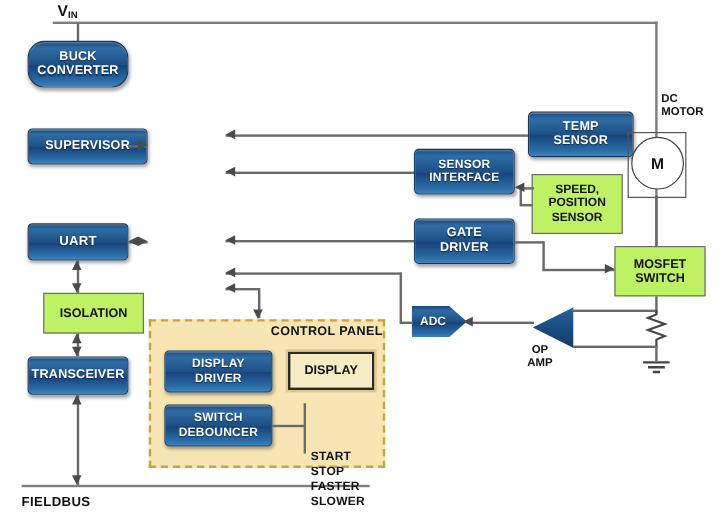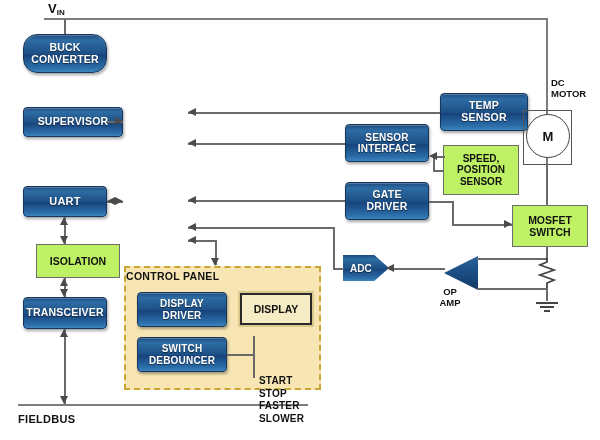--- a/index.html
+++ b/index.html
@@ -61,21 +61,21 @@
   }
 
   
   #control-panel{
     position:absolute;box-sizing:border-box;
     background:#f7e6b4;
     border:2px dashed #c8a636;
   }
   #control-panel .cp-title{
     position:absolute;left:0;right:0;top:2px;
-    text-align:left;font-weight:bold;font-size:10.5px;color:#111;
+    text-align:right;font-weight:bold;font-size:10.5px;color:#111;
     letter-spacing:.3px;
   }
   .display-box{
     position:absolute;box-sizing:border-box;
     background:#f6ecc4;
     border:2px solid #2a2a2a;
     outline:2px solid #d9c98f;
     outline-offset:0px;
     display:flex;align-items:center;justify-content:center;
     font-weight:bold;font-size:10.5px;color:#111;

